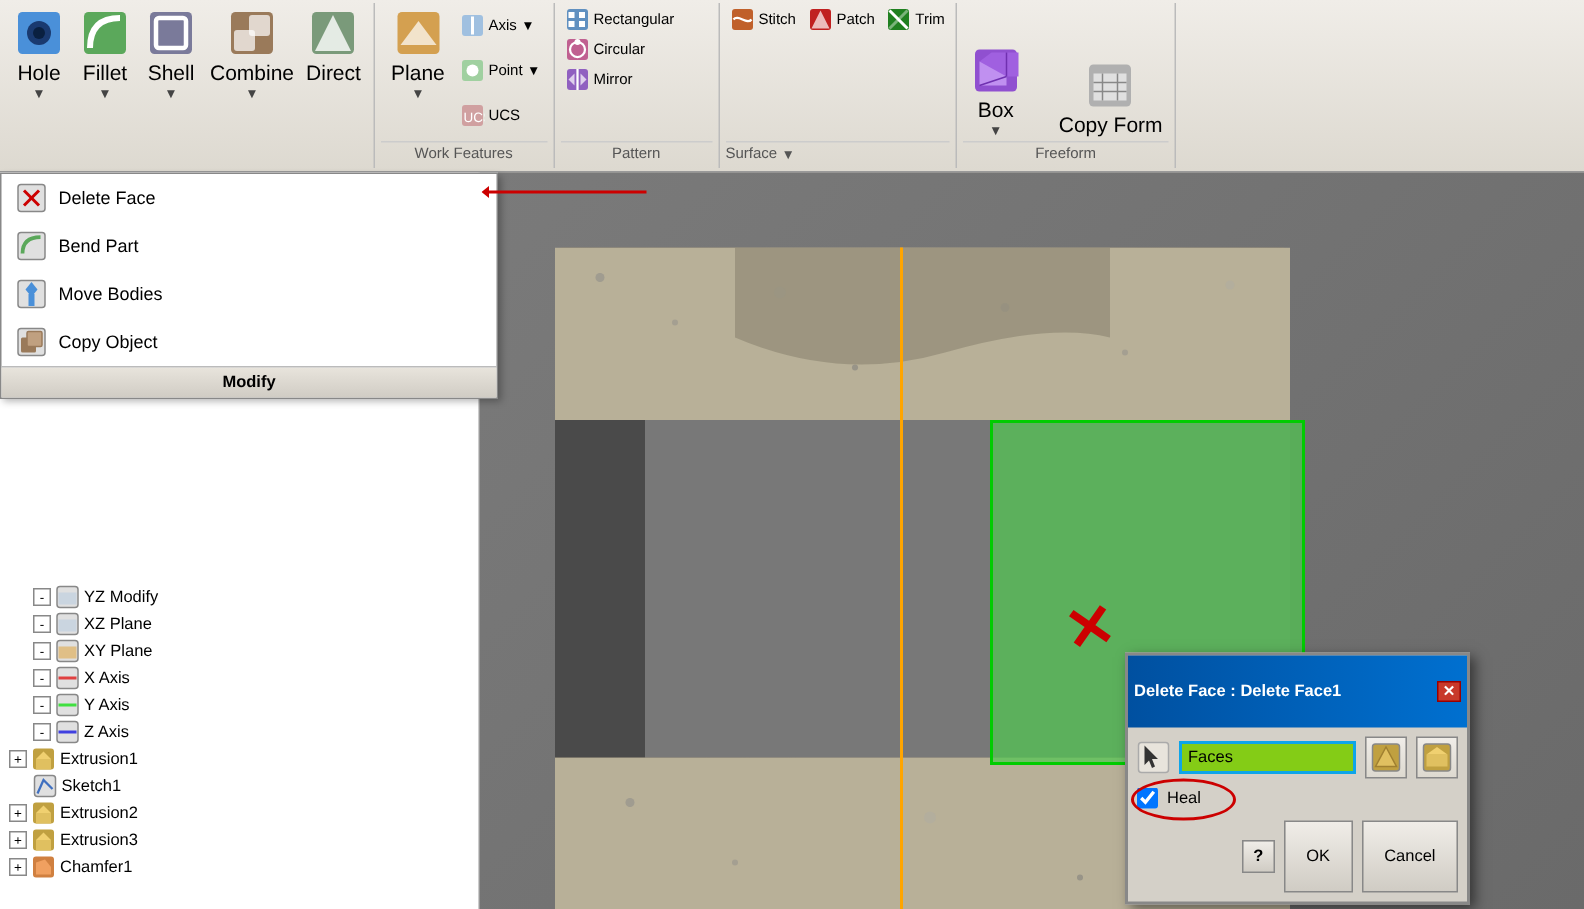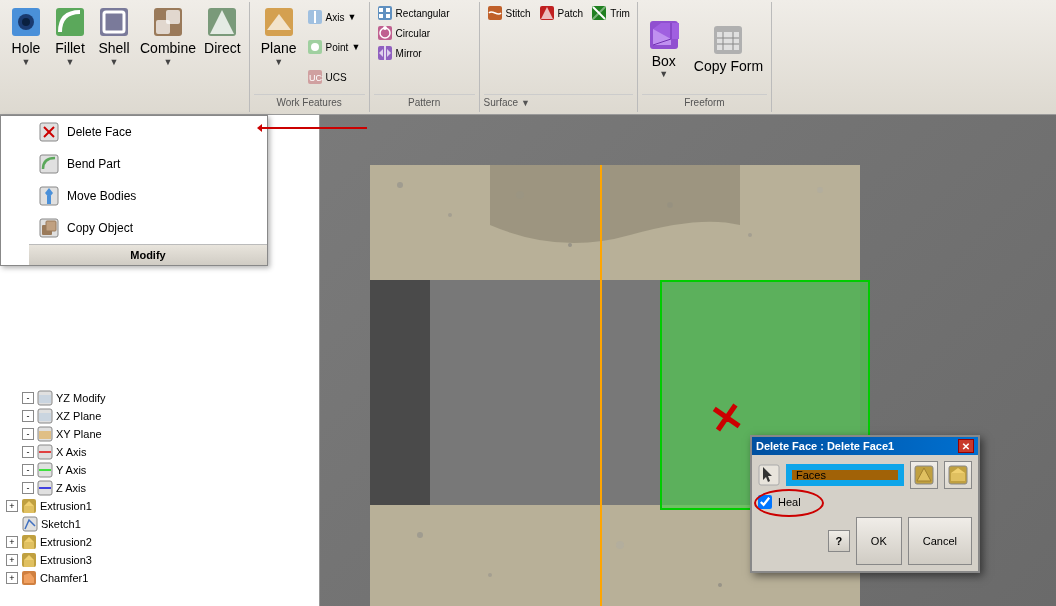--- a/index.html
+++ b/index.html
@@ -86,26 +86,25 @@
       border-right: 1px solid #999;
       position: relative;
       z-index: 10;
     }
 
     
     .dropdown-menu {
       position: absolute;
       top: 0;
       left: 0;
-      width: 268px;
+      width: 332px;
       background: #fff;
       border: 1px solid #888;
       z-index: 100;
       box-shadow: 2px 2px 5px rgba(0,0,0,0.3);
-      padding-left: 28px;
     }
     .dropdown-item {
       display: flex;
       align-items: center;
       gap: 8px;
       padding: 6px 10px;
       cursor: pointer;
       font-size: 12px;
     }
     .dropdown-header {
@@ -233,21 +232,21 @@
       border: 2px solid #888;
       box-shadow: 3px 3px 8px rgba(0,0,0,0.5);
       z-index: 50;
     }
     .dialog-title-bar {
       display: flex;
       align-items: center;
       justify-content: space-between;
       background: linear-gradient(to right, #0050a0, #0070d0);
       color: #fff;
-      padding: 2px 4px;
+      padding: 17px 4px;
       font-size: 11px;
       font-weight: bold;
     }
     .dialog-close-btn {
       width: 16px;
       height: 14px;
       background: #c8392b;
       border: 1px solid #900;
       display: flex;
       align-items: center;
@@ -261,22 +260,22 @@
     }
     .dialog-row {
       display: flex;
       align-items: center;
       gap: 6px;
       margin-bottom: 6px;
     }
     .dialog-input-box {
       flex: 1;
       height: 22px;
-      background: #a16207;
-      border: 6px solid #0ea5e9;
+      background: #84cc16;
+      border: 2px solid #0ea5e9;
       display: flex;
       align-items: center;
       padding: 2px 4px;
       font-size: 11px;
     }
     .face-icon-btn {
       width: 28px;
       height: 28px;
       background: linear-gradient(to bottom, #f0ede8, #ddd9d0);
       border: 1px solid #888;
@@ -478,21 +477,21 @@
         <span>Trim</span>
       </div>
     </div>
     <div class="toolbar-section-bottom" style="display:flex;align-items:center;gap:3px;">
       <span>Surface</span>
       <span style="font-size:9px;">▼</span>
     </div>
   </div>
 
   <div class="toolbar-section" style="min-width:120px;">
-    <div class="toolbar-section-content" style="flex-direction:row; align-items:center; gap:4px;">
+    <div class="toolbar-section-content" style="flex-direction:row; align-items:flex-end; gap:16px;">
       <div class="toolbar-icon-btn">
         <svg class="toolbar-icon-shape" viewBox="0 0 32 32">
           <rect x="2" y="2" width="28" height="28" rx="3" fill="#9050d0"></rect>
           <rect x="5" y="10" width="18" height="16" fill="#c090f0"></rect>
           <polygon points="5,10 13,4 31,4 31,20 23,20 5,10" fill="#a060e0"></polygon>
           <line x1="23" y1="4" x2="23" y2="20" stroke="#7030b0" stroke-width="1"></line>
           <line x1="23" y1="20" x2="5" y2="26" stroke="#7030b0" stroke-width="1"></line>
         </svg>
         <span class="toolbar-label">Box</span>
         <span class="toolbar-label-arrow">▼</span>

